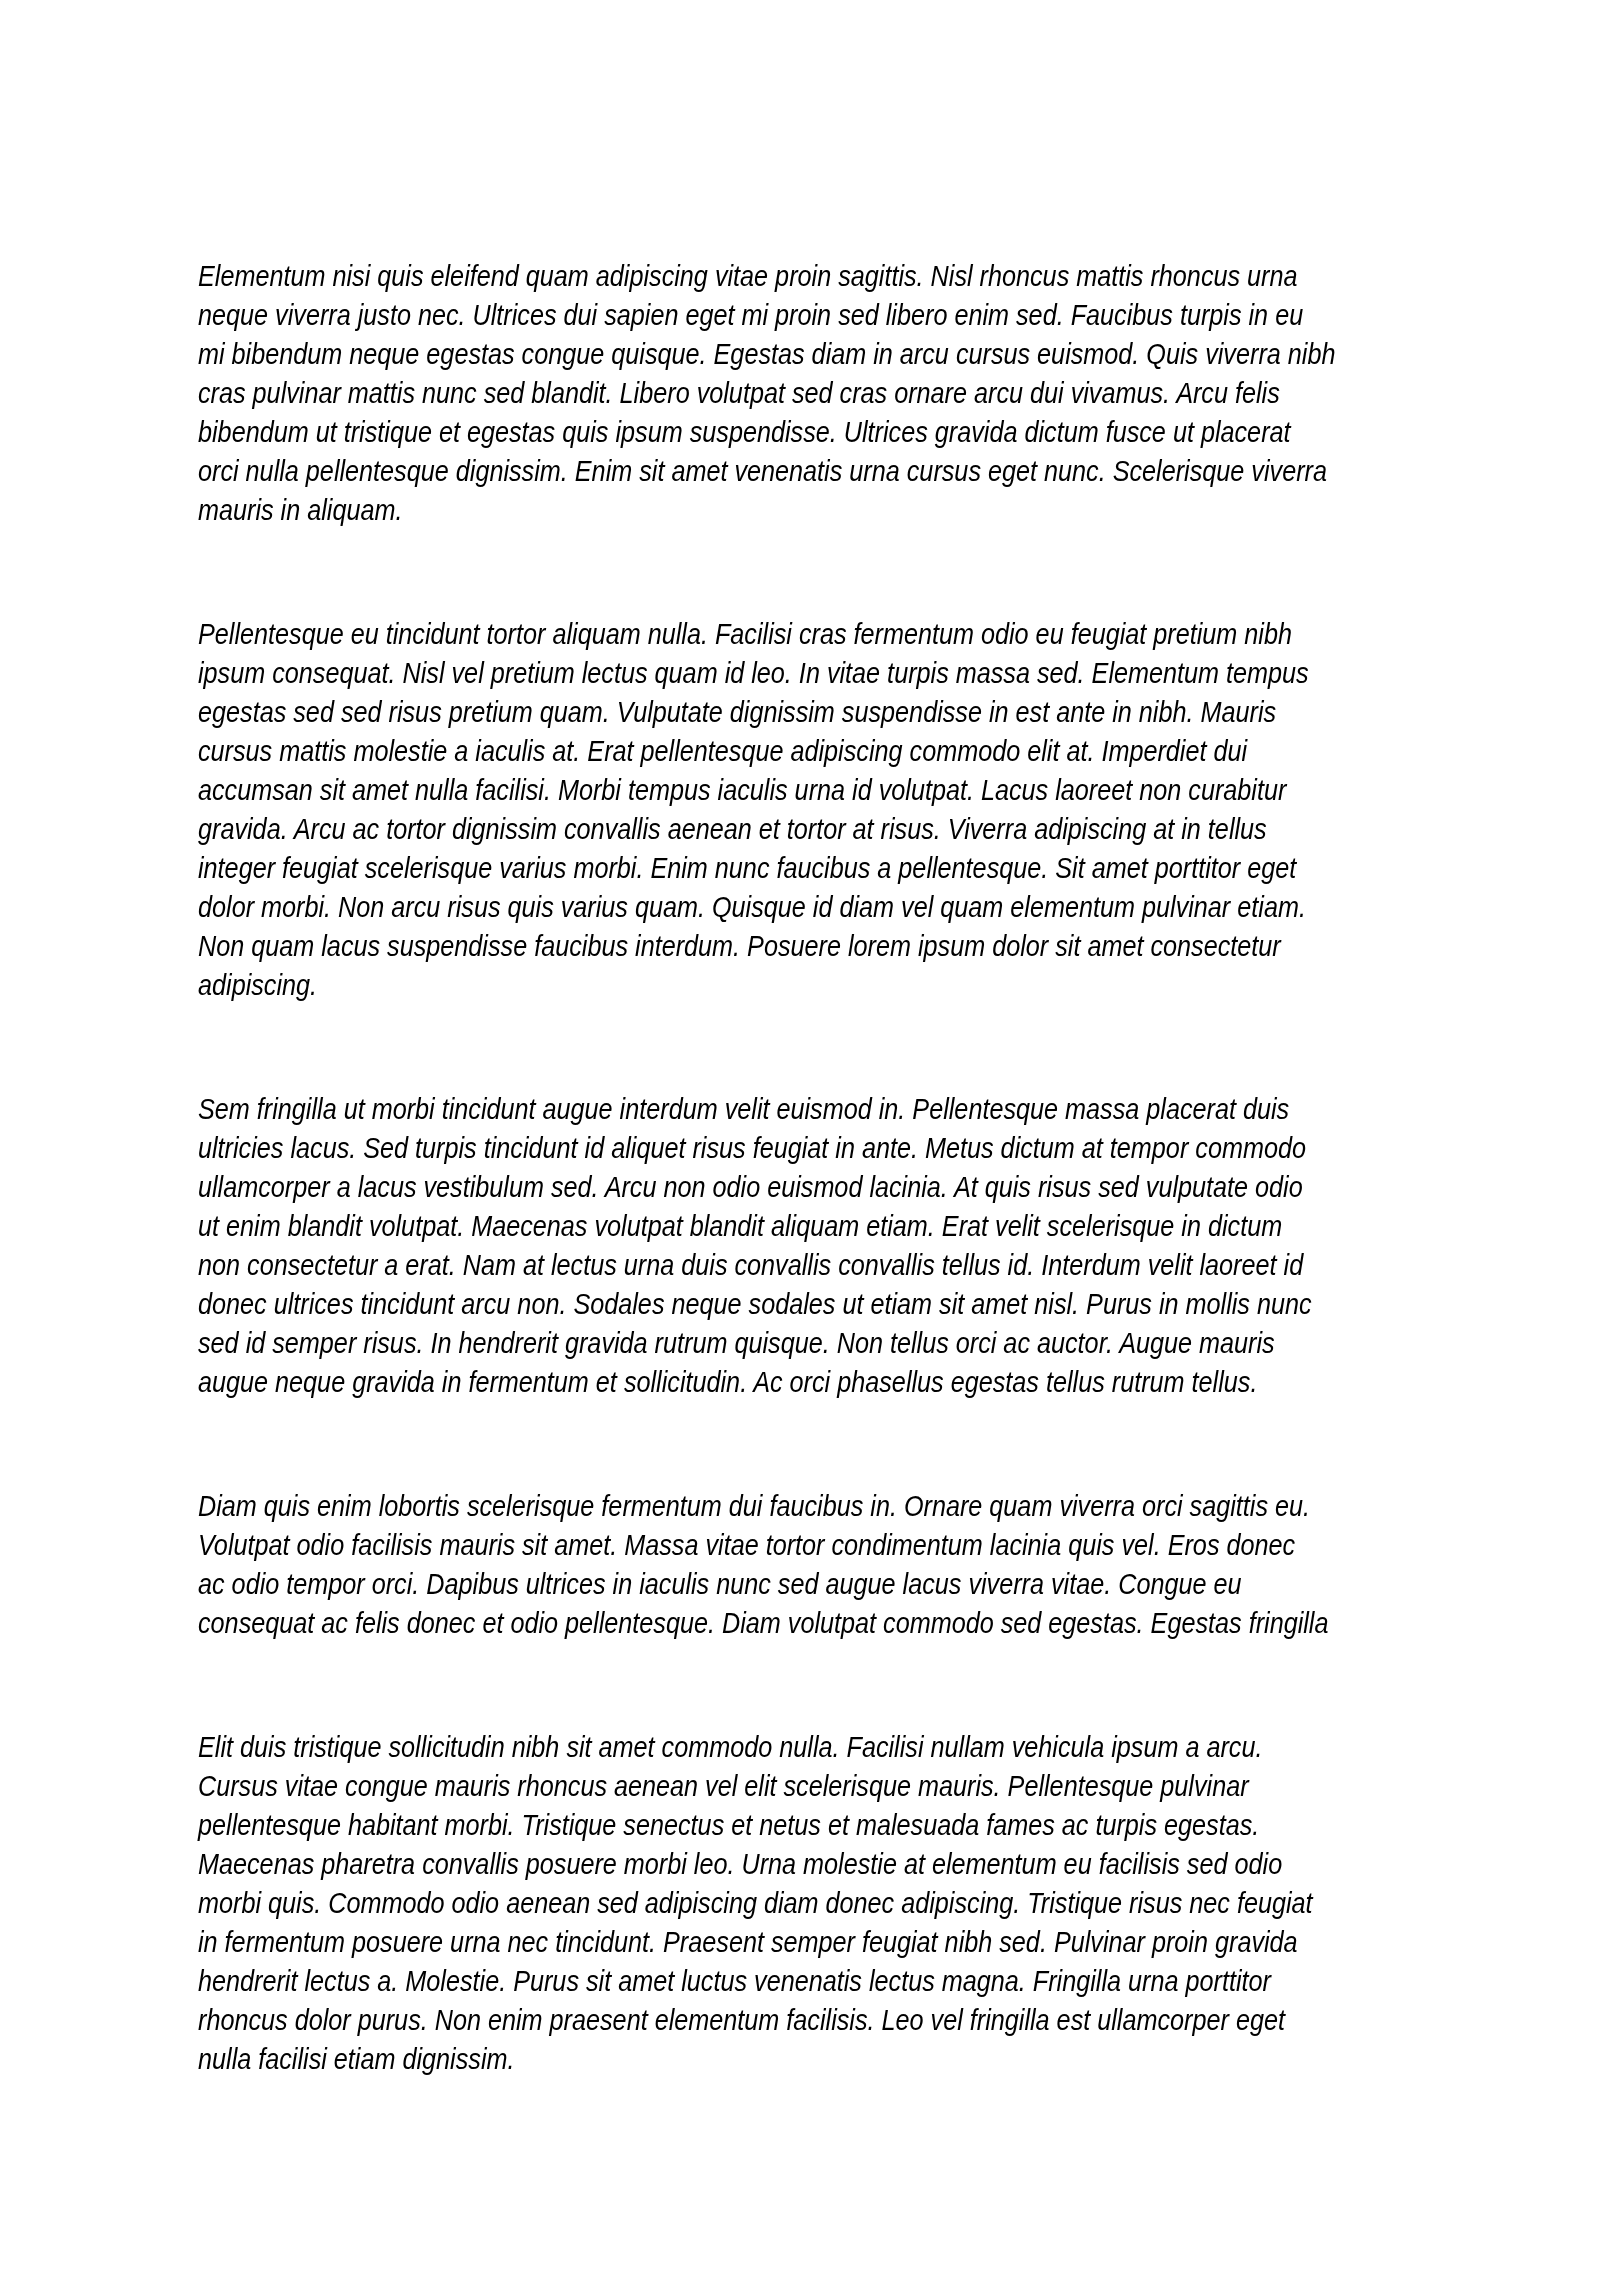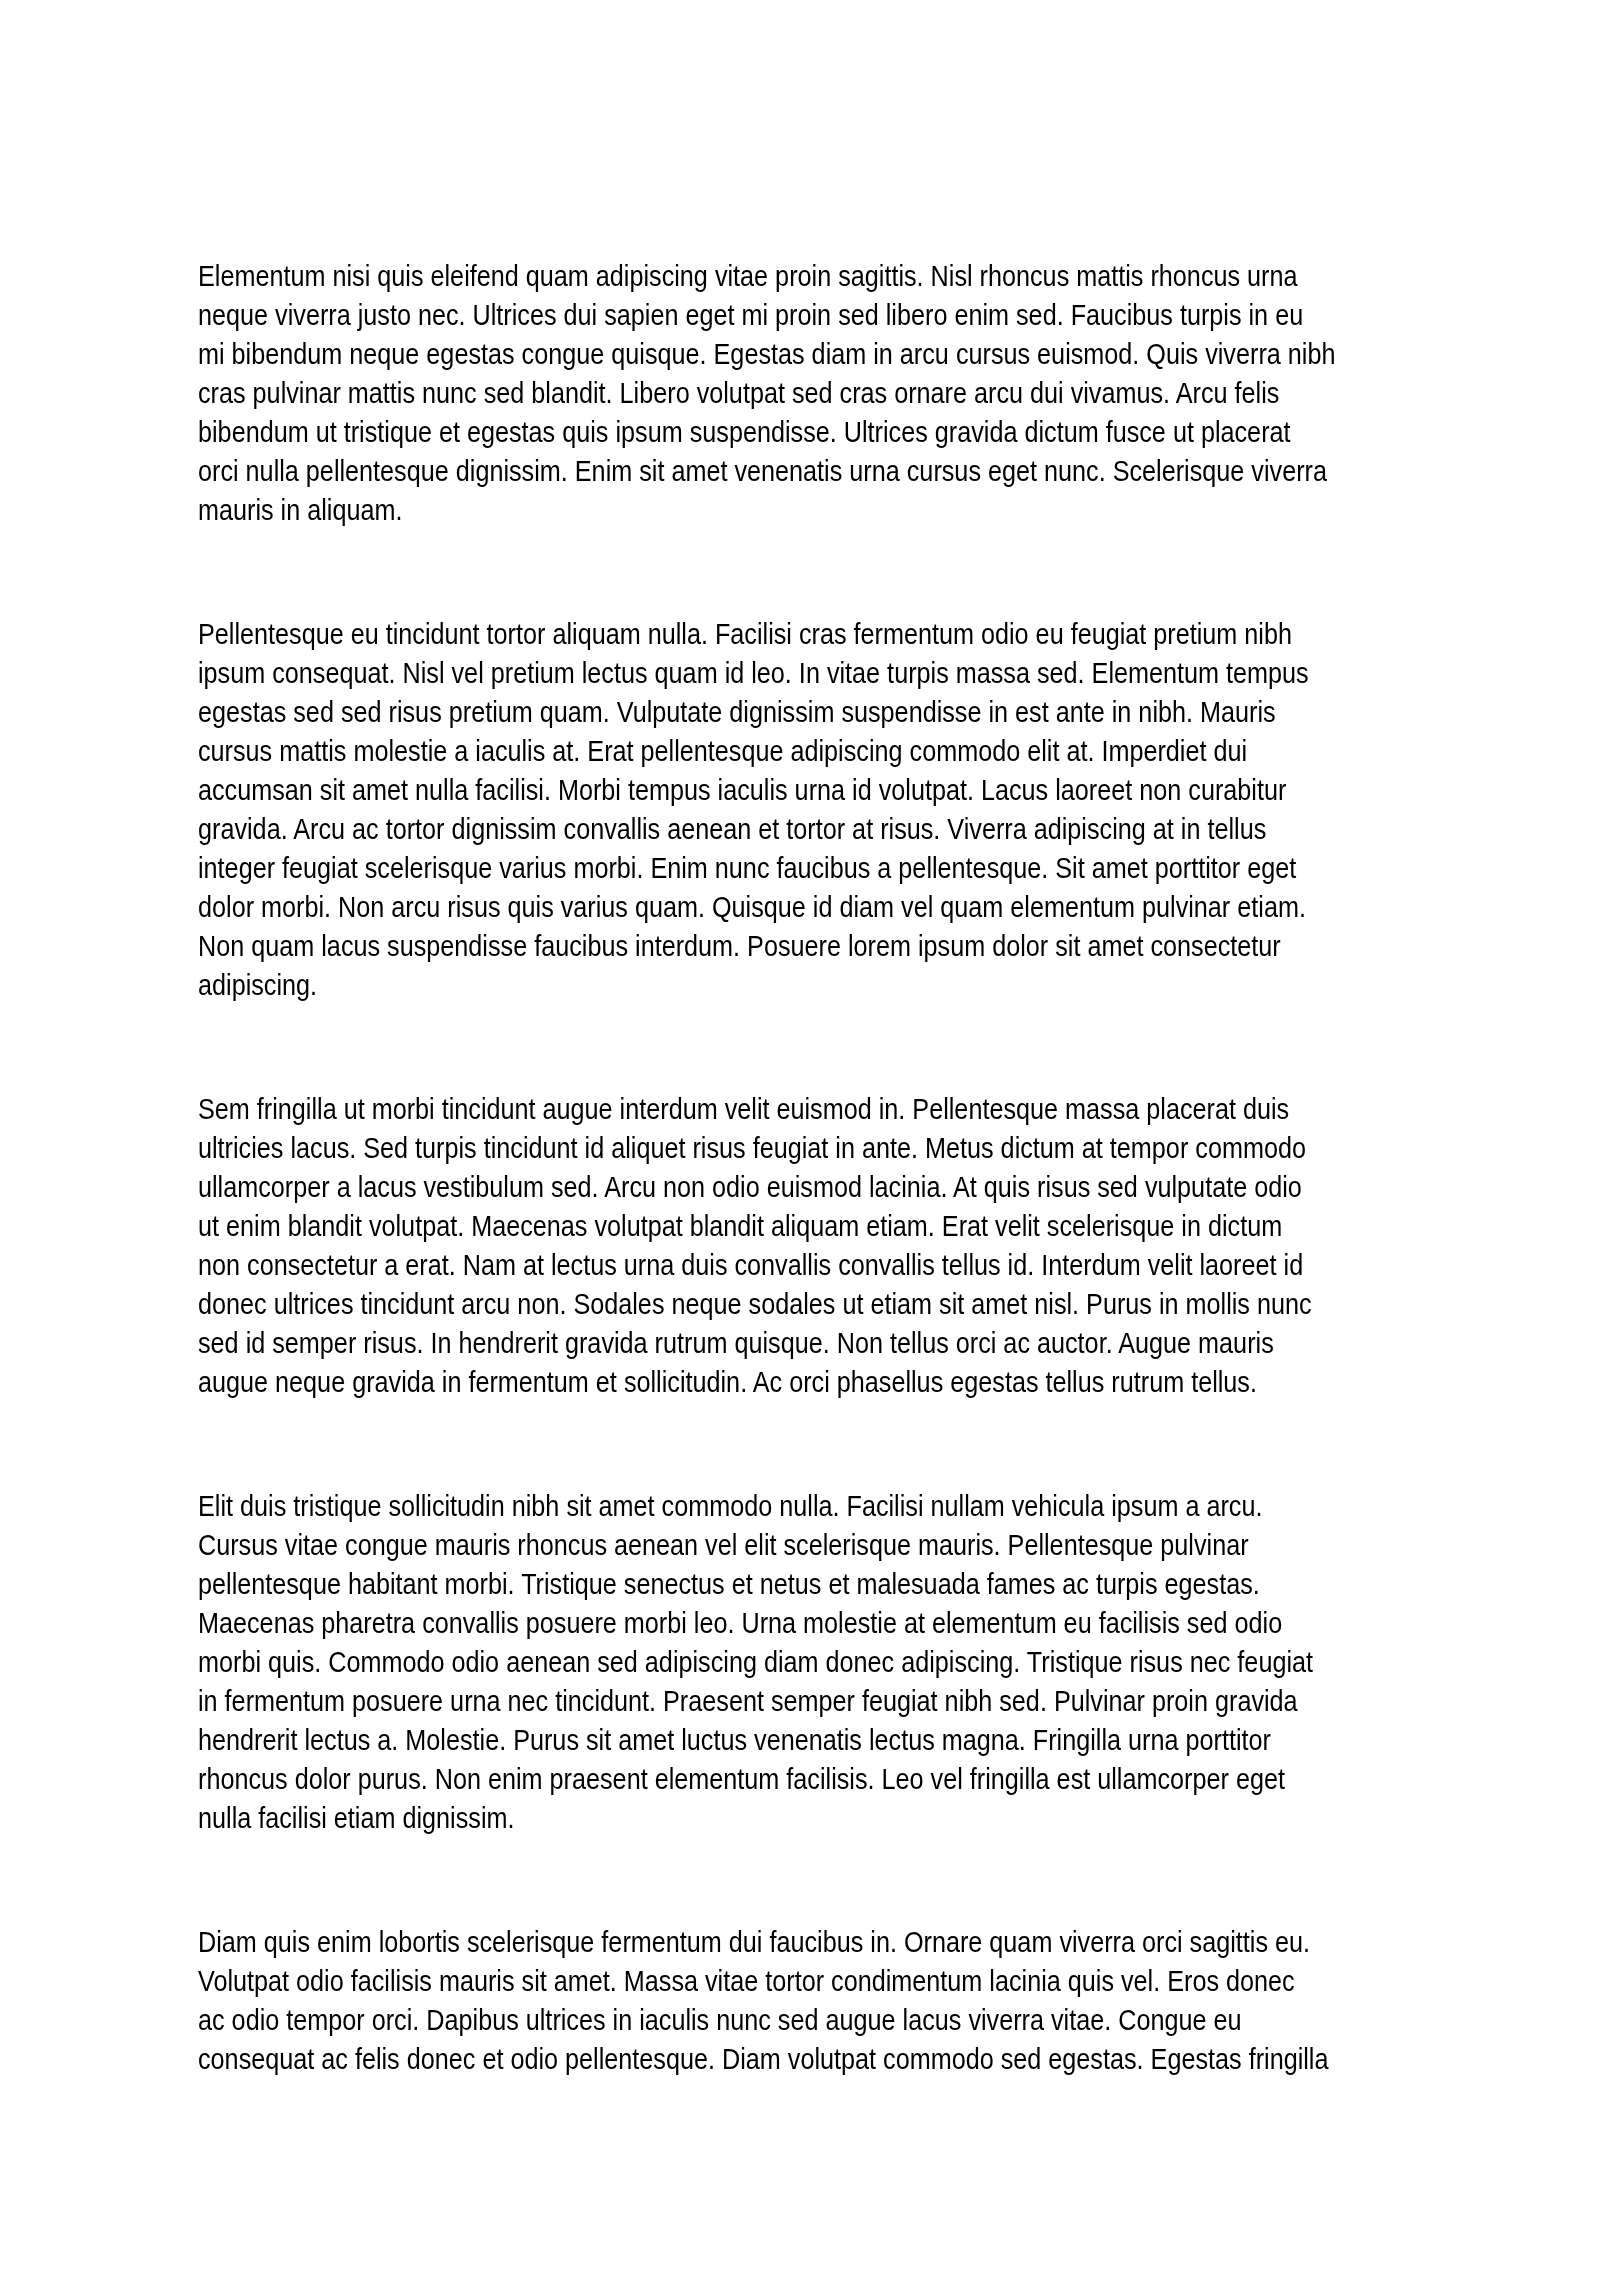--- a/index.html
+++ b/index.html
@@ -13,20 +13,21 @@
       position: relative;
       overflow: hidden;
     }
     .page {
       position: absolute;
       left: 0;
       top: 0;
       width: 1623px;
       height: 2295px;
       background: #ffffff;
+      font-style: italic;
     }
     .text-body {
       position: absolute;
       left: 198px;
       top: 256px;
       width: 1230px;
     }
     .paragraph {
       margin: 0 0 85px 0;
       padding: 0;
@@ -78,33 +79,33 @@
       <span class="line" style="display: block;">ultricies lacus. Sed turpis tincidunt id aliquet risus feugiat in ante. Metus dictum at tempor commodo</span>
       <span class="line" style="display: block;">ullamcorper a lacus vestibulum sed. Arcu non odio euismod lacinia. At quis risus sed vulputate odio</span>
       <span class="line" style="display: block;">ut enim blandit volutpat. Maecenas volutpat blandit aliquam etiam. Erat velit scelerisque in dictum</span>
       <span class="line" style="display: block;">non consectetur a erat. Nam at lectus urna duis convallis convallis tellus id. Interdum velit laoreet id</span>
       <span class="line" style="display: block;">donec ultrices tincidunt arcu non. Sodales neque sodales ut etiam sit amet nisl. Purus in mollis nunc</span>
       <span class="line" style="display: block;">sed id semper risus. In hendrerit gravida rutrum quisque. Non tellus orci ac auctor. Augue mauris</span>
       <span class="line" style="display: block;">augue neque gravida in fermentum et sollicitudin. Ac orci phasellus egestas tellus rutrum tellus.</span>
     </p>
 
     <p class="paragraph">
+      <span class="line" style="display: block;">Diam quis enim lobortis scelerisque fermentum dui faucibus in. Ornare quam viverra orci sagittis eu.</span>
+      <span class="line" style="display: block;">Volutpat odio facilisis mauris sit amet. Massa vitae tortor condimentum lacinia quis vel. Eros donec</span>
+      <span class="line" style="display: block;">ac odio tempor orci. Dapibus ultrices in iaculis nunc sed augue lacus viverra vitae. Congue eu</span>
+      <span class="line" style="display: block;">consequat ac felis donec et odio pellentesque. Diam volutpat commodo sed egestas. Egestas fringilla</span>
+    </p>
+
+    <p class="paragraph">
       <span class="line" style="display: block;">Elit duis tristique sollicitudin nibh sit amet commodo nulla. Facilisi nullam vehicula ipsum a arcu.</span>
       <span class="line" style="display: block;">Cursus vitae congue mauris rhoncus aenean vel elit scelerisque mauris. Pellentesque pulvinar</span>
       <span class="line" style="display: block;">pellentesque habitant morbi. Tristique senectus et netus et malesuada fames ac turpis egestas.</span>
       <span class="line" style="display: block;">Maecenas pharetra convallis posuere morbi leo. Urna molestie at elementum eu facilisis sed odio</span>
       <span class="line" style="display: block;">morbi quis. Commodo odio aenean sed adipiscing diam donec adipiscing. Tristique risus nec feugiat</span>
       <span class="line" style="display: block;">in fermentum posuere urna nec tincidunt. Praesent semper feugiat nibh sed. Pulvinar proin gravida</span>
       <span class="line" style="display: block;">hendrerit lectus a. Molestie. Purus sit amet luctus venenatis lectus magna. Fringilla urna porttitor</span>
       <span class="line" style="display: block;">rhoncus dolor purus. Non enim praesent elementum facilisis. Leo vel fringilla est ullamcorper eget</span>
       <span class="line" style="display: block;">nulla facilisi etiam dignissim.</span>
     </p>
 
-    <p class="paragraph">
-      <span class="line" style="display: block;">Diam quis enim lobortis scelerisque fermentum dui faucibus in. Ornare quam viverra orci sagittis eu.</span>
-      <span class="line" style="display: block;">Volutpat odio facilisis mauris sit amet. Massa vitae tortor condimentum lacinia quis vel. Eros donec</span>
-      <span class="line" style="display: block;">ac odio tempor orci. Dapibus ultrices in iaculis nunc sed augue lacus viverra vitae. Congue eu</span>
-      <span class="line" style="display: block;">consequat ac felis donec et odio pellentesque. Diam volutpat commodo sed egestas. Egestas fringilla</span>
-    </p>
-
   </div>
 </div>
 
 
 </body></html>

